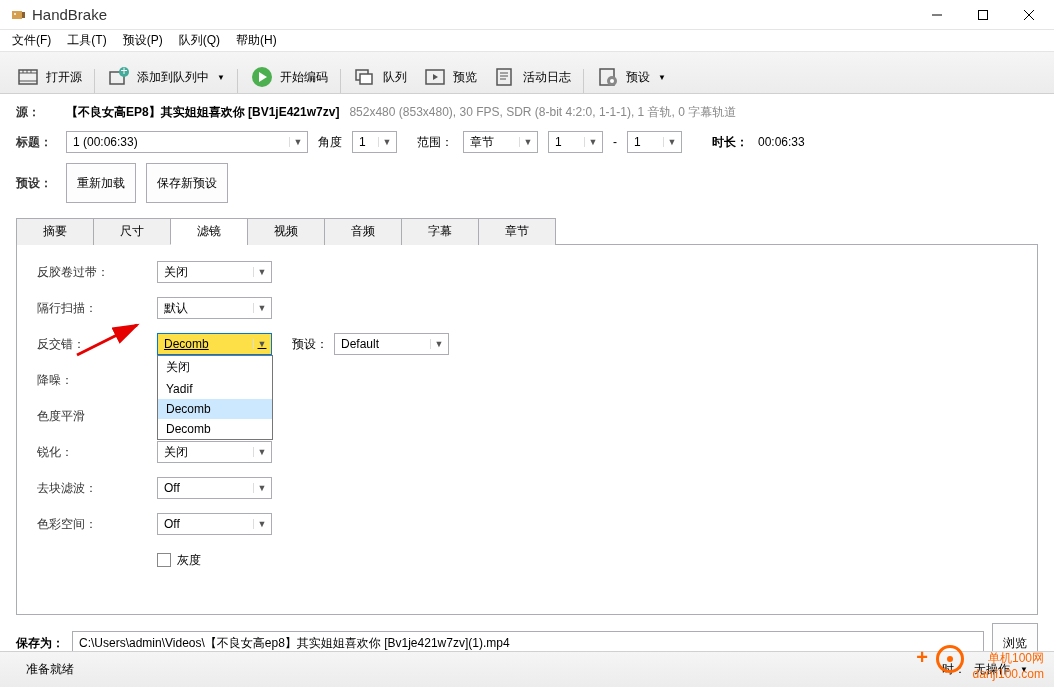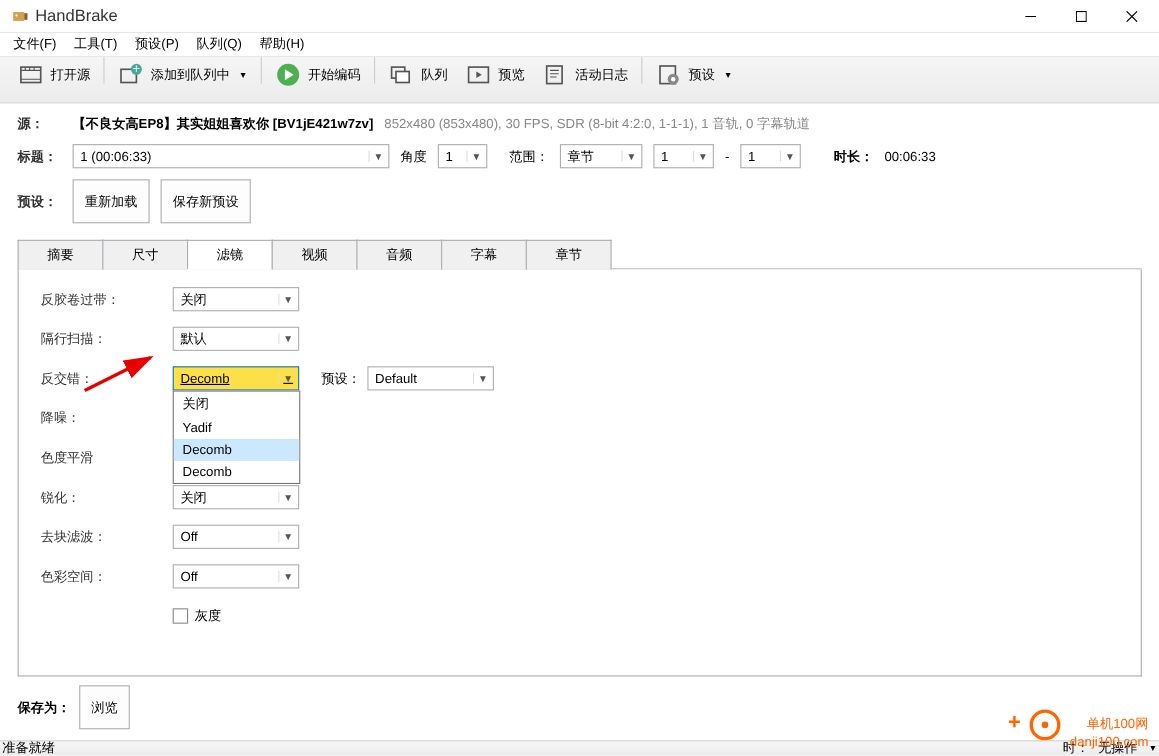--- a/index.html
+++ b/index.html
@@ -10,21 +10,21 @@
     .title-bar .icon { width: 16px; height: 16px; margin: 0 6px 0 8px; }
     .title-bar .title { flex: 1; font-size: 15px; color: #333; }
     .window-controls { display: flex; }
     .window-controls .ctrl { width: 46px; height: 30px; display: flex; align-items: center; justify-content: center; cursor: pointer; }
     
     
     .menu-bar { height: 22px; background: #fff; display: flex; align-items: center; padding: 0 4px; border-bottom: 1px solid #e5e5e5; }
     .menu-item { padding: 2px 8px; cursor: pointer; }
     
     
-    .toolbar { height: 42px; background: linear-gradient(#f5f5f5, #ececec); border-bottom: 1px solid #d0d0d0; display: flex; align-items: flex-start; padding: 0 8px; gap: 0; }
+    .toolbar { height: 42px; background: linear-gradient(#f5f5f5, #ececec); border-bottom: 1px solid #d0d0d0; display: flex; align-items: flex-end; padding: 0 8px; gap: 0; }
     .tool-btn { display: flex; align-items: center; gap: 6px; padding: 4px 8px; cursor: pointer; border-radius: 2px; }
     .tool-icon { width: 24px; height: 24px; display: flex; align-items: center; justify-content: center; }
     .tool-sep { width: 1px; height: 24px; background: #ccc; margin: 0 4px; }
     .dropdown-arrow { font-size: 8px; margin-left: 2px; }
     
     
     .info-section { padding: 10px 16px 4px; }
     .info-row { display: flex; align-items: center; gap: 10px; margin-bottom: 10px; }
     .label { color: #333; min-width: 40px; }
     .bold { font-weight: bold; }
@@ -51,21 +51,21 @@
     
     .dropdown-menu { position: absolute; top: 21px; left: -1px; width: 116px; background: #fff; border: 1px solid #767676; z-index: 100; }
     .dropdown-item { padding: 3px 8px; cursor: pointer; }
     .dropdown-item.selected { background: #cce8ff; }
     
     
     .save-row { display: flex; align-items: center; padding: 8px 16px; gap: 8px; }
     .text-input { flex: 1; height: 24px; border: 1px solid #abadb3; padding: 0 6px; }
     
     
-    .status-bar { height: 14px; background: linear-gradient(#f5f5f5, #ececec); border-top: 1px solid #d0d0d0; display: flex; align-items: center; padding: 0 2px; position: absolute; bottom: 0; left: 0; right: 0; }
+    .status-bar { height: 36px; background: linear-gradient(#f5f5f5, #ececec); border-top: 1px solid #d0d0d0; display: flex; align-items: center; padding: 0 26px; position: absolute; bottom: 0; left: 0; right: 0; }
     .status-right { margin-left: auto; display: flex; align-items: center; gap: 8px; }
     
     
     .watermark { position: absolute; bottom: 6px; right: 10px; color: #ff6600; font-size: 12px; z-index: 200; text-align: right; }
     .watermark-circle { position: absolute; bottom: 14px; right: 90px; width: 28px; height: 28px; border: 3px solid #ff6600; border-radius: 50%; z-index: 199; }
     .watermark-circle::after { content: ""; position: absolute; top: 8px; left: 8px; width: 6px; height: 6px; background: #ff6600; border-radius: 50%; }
     .watermark-plus { position: absolute; bottom: 18px; right: 126px; color: #ff6600; font-size: 20px; font-weight: bold; z-index: 199; }
     
     
     .annotation-arrow { position: absolute; left: 72px; top: 320px; z-index: 150; pointer-events: none; }
@@ -194,21 +194,21 @@
 
 <div class="info-section">
   <div class="info-row">
     <span class="label bold">源：</span>
     <span class="bold">【不良女高EP8】其实姐姐喜欢你 [BV1jE421w7zv]</span>
     <span class="gray">852x480 (853x480), 30 FPS, SDR (8-bit 4:2:0, 1-1-1), 1 音轨, 0 字幕轨道</span>
   </div>
 
   <div class="info-row">
     <span class="label bold">标题：</span>
-    <div class="select-box" style="width:288px">
+    <div class="select-box" style="width:242px">
       <span class="sel-val">1 (00:06:33)</span>
       <span class="sel-arrow">▼</span>
     </div>
     <span>角度</span>
     <div class="select-box" style="width:45px">
       <span class="sel-val">1</span>
       <span class="sel-arrow">▼</span>
     </div>
     <span style="margin-left:10px">范围：</span>
     <div class="select-box" style="width:75px">
@@ -313,20 +313,21 @@
     <div class="filter-row">
       <span class="filter-label"></span>
       <span class="checkbox"></span>
       <span>灰度</span>
     </div>
   </div>
 </div>
 
 <div class="save-row">
   <span class="bold">保存为：</span>
+  <input class="text-input" type="text" value="C:\Users\admin\Videos\【不良女高ep8】其实姐姐喜欢你 [Bv1je421w7zv](1).mp4" style="">
   <button class="btn">
       <span>浏览</span>
     </button>
 </div>
 
 <div class="status-bar">
   <span>准备就绪</span>
   <div class="status-right">
     <span>时：</span>
     <span>无操作</span>

